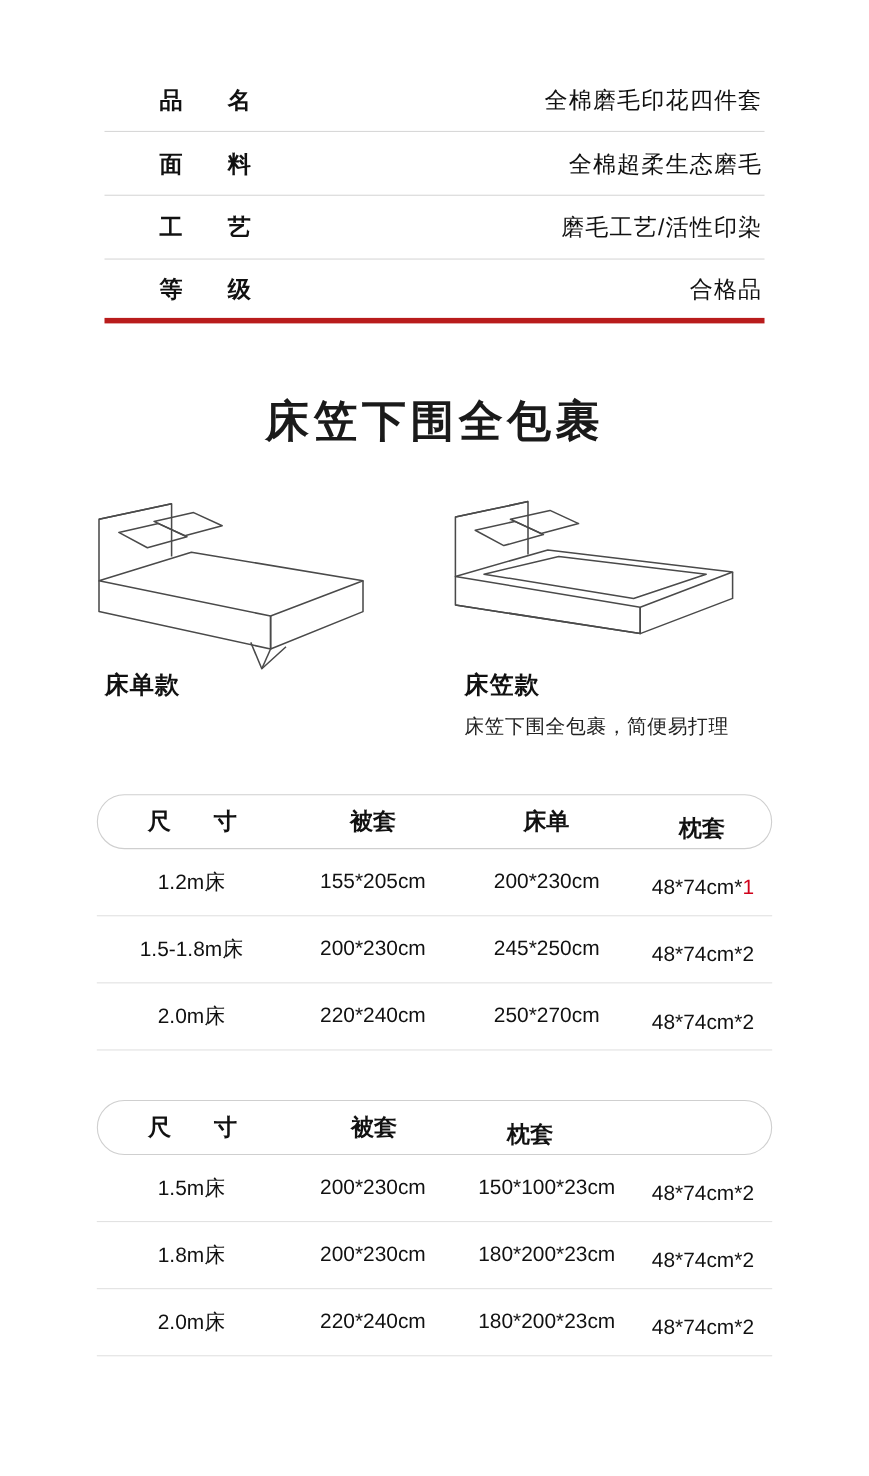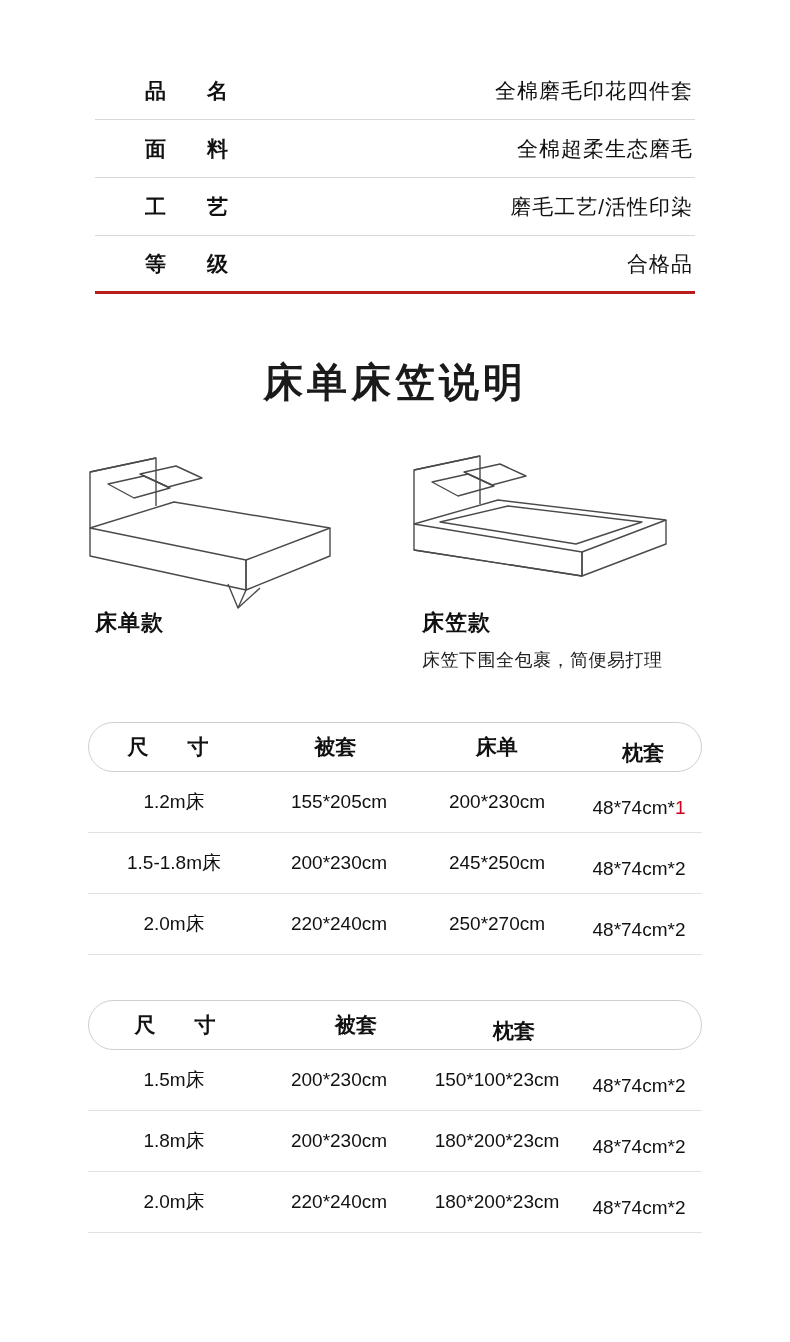--- a/index.html
+++ b/index.html
@@ -25,21 +25,21 @@
   }
   .spec-row {
     display: flex;
     align-items: center;
     justify-content: space-between;
     height: 58px;
     border-bottom: 1px solid #d8d8d8;
     padding: 0 2px;
     box-sizing: border-box;
   }
-  .spec-row:last-child { border-bottom: 3px solid #b91c1c; gap: 12px; }
+  .spec-row:last-child { border-bottom: 5px solid #b91c1c; gap: 12px; }
   .spec-label {
     font-size: 21px;
     font-weight: bold;
     letter-spacing: 10px;
     color: #111;
     margin-left: 48px;
   }
   .spec-value {
     font-size: 21px;
     color: #111;
@@ -99,21 +99,20 @@
   .size-table.t1 { top: 722px; }
   .size-table.t2 { top: 1000px; }
 
   .size-head {
     display: flex;
     align-items: center;
     height: 50px;
     border: 1px solid #cfcfcf;
     border-radius: 25px;
     box-sizing: border-box;
-    gap: 16px;
   }
   .size-head .cell {
     font-size: 21px;
     font-weight: bold;
     color: #111;
     text-align: center;
   }
   .size-head .cell.c0 { letter-spacing: 9px; text-indent: 9px; }
 
   .size-row {
@@ -152,21 +151,21 @@
   <div class="spec-row">
     <span class="spec-label">工　艺</span>
     <span class="spec-value">磨毛工艺/活性印染</span>
   </div>
   <div class="spec-row">
     <span class="spec-label">等　级</span>
     <span class="spec-value">合格品</span>
   </div>
 </div>
 
-<div class="section-title">床单床笠说明</div>
+<div class="section-title">床笠下围全包裹</div>
 
 <div class="illus-wrap">
 
   <svg class="illus left" width="290" height="160" viewBox="0 0 290 160">
     <g fill="none" stroke="#4a4a4a" stroke-width="1.4" stroke-linejoin="round">
 
       <path d="M12,78 L12,22 L78,8 L78,56"></path>
       <path d="M12,22 L78,8"></path>
 
       <path d="M30,34 L66,26 L92,38 L56,48 Z"></path>

